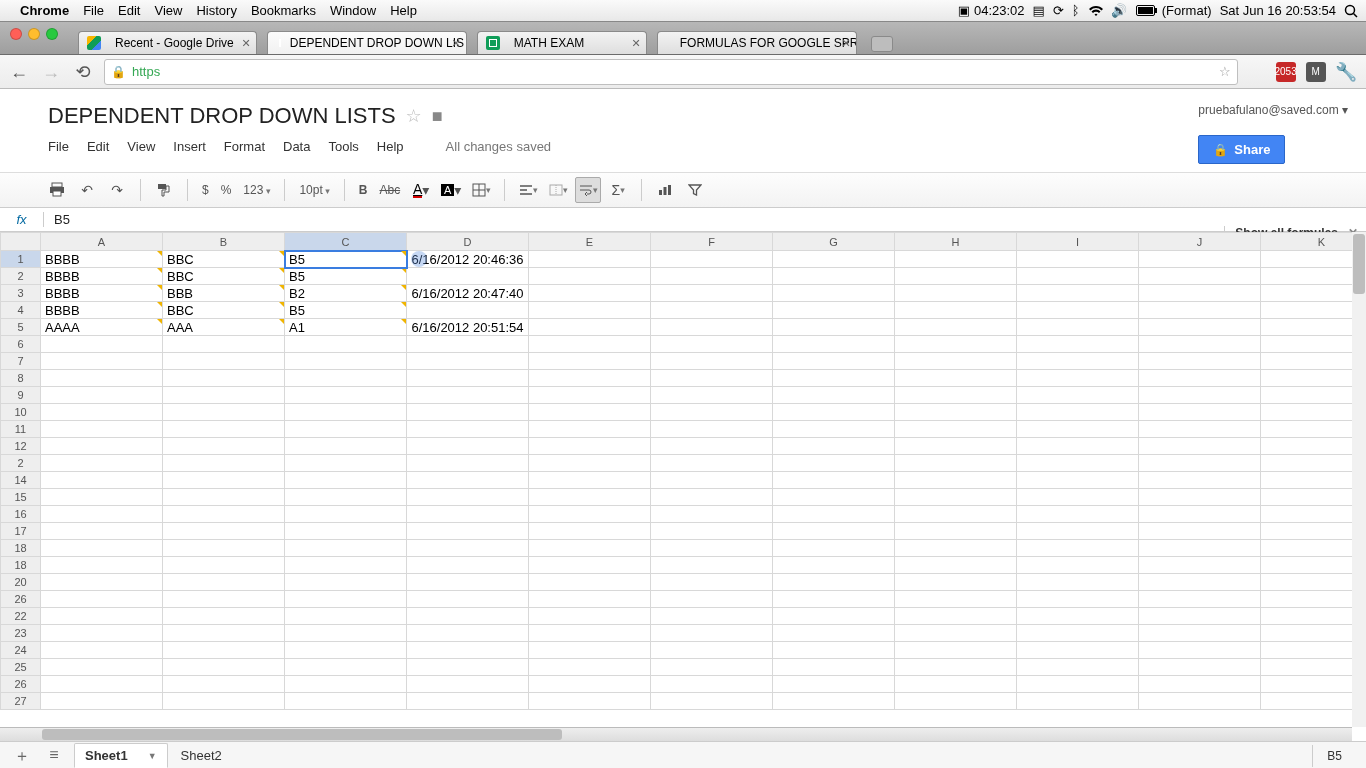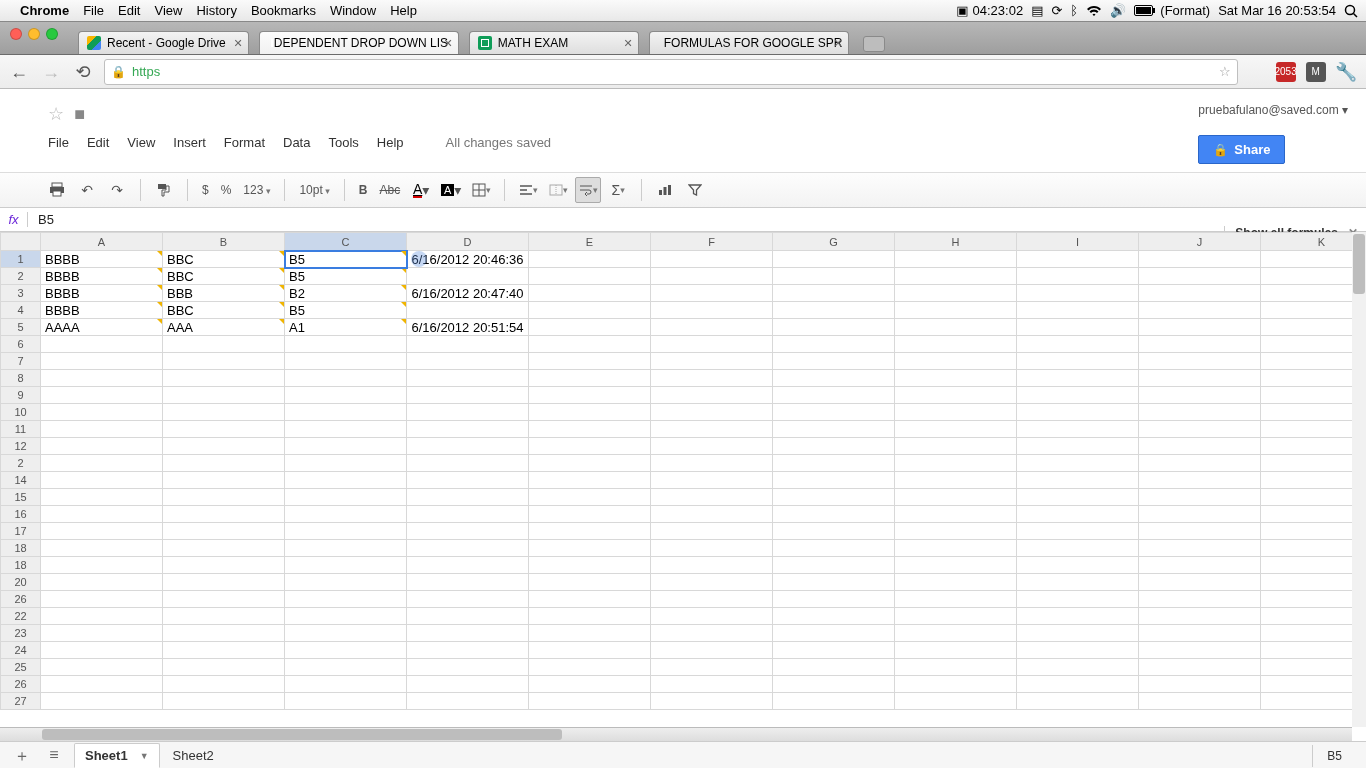--- a/index.html
+++ b/index.html
@@ -13,21 +13,21 @@
   .mac-menubar .spacer { flex: 1; }
   .mac-menubar .sys-item { margin-left: 8px; display: flex; align-items: center; gap: 4px; }
   
   
   .chrome-frame { background: linear-gradient(to bottom, #b7b7b7, #9e9e9e); padding-top: 4px; border-bottom: 1px solid #6b6b6b; }
   .window-controls { position: absolute; top: 28px; left: 10px; display: flex; gap: 6px; z-index: 10; }
   .wc-btn { width: 12px; height: 12px; border-radius: 50%; border: 1px solid rgba(0,0,0,0.2); }
   .wc-close { background: #ff5f57; } .wc-min { background: #ffbd2e; } .wc-max { background: #28c940; }
   
   .tab-strip { display: flex; align-items: flex-end; padding-left: 78px; height: 28px; gap: -8px; }
-  .tab { background: linear-gradient(to bottom, #f3f3f3, #dedede); border: 1px solid #8a8a8a; border-bottom: none; border-radius: 4px 4px 0 0; padding: 4px 22px 4px 8px; font-size: 12px; position: relative; margin-right: 10px; min-width: 170px; max-width: 200px; white-space: nowrap; overflow: hidden; text-overflow: ellipsis; display: flex; align-items: center; gap: 6px; }
+  .tab { background: linear-gradient(to bottom, #f3f3f3, #dedede); border: 1px solid #8a8a8a; border-bottom: none; border-radius: 4px 4px 0 0; padding: 4px 22px 4px 8px; font-size: 12px; position: relative; margin-right: 10px; min-width: 170px; max-width: 200px; white-space: nowrap; overflow: hidden; text-overflow: ellipsis; display: flex; align-items: center; gap: 14px; }
   .tab.active { background: linear-gradient(to bottom, #fcfcfc, #f1f1f1); }
   .tab .close-x { position: absolute; right: 5px; top: 5px; font-size: 11px; color: #666; }
   .tab .favicon { width: 14px; height: 14px; display: inline-block; }
   .fav-drive { background: linear-gradient(135deg, #f7b500 33%, #0f9d58 33% 66%, #4285f4 66%); border-radius: 2px; }
   .fav-sheet { background: #0f9d58; border-radius: 2px; position: relative; }
   .fav-sheet::after { content: ""; position: absolute; inset: 3px; border: 1px solid #fff; }
   .fav-doc { background: #4285f4; border-radius: 2px; position: relative; }
   .fav-doc::after { content: ""; position: absolute; left: 3px; right: 3px; top: 4px; height: 1px; background: #fff; box-shadow: 0 3px 0 #fff, 0 6px 0 #fff; }
   .new-tab { width: 22px; height: 16px; background: #bdbdbd; border: 1px solid #8a8a8a; border-radius: 3px; margin-left: 4px; margin-bottom: 2px; }
   
@@ -58,21 +58,21 @@
   
   .toolbar { border-top: 1px solid #ddd; border-bottom: 1px solid #ccc; margin-top: 8px; height: 36px; background: linear-gradient(to bottom, #fdfdfd, #f3f3f3); display: flex; align-items: center; padding: 0 12px 0 44px; gap: 4px; }
   .tb-btn { width: 26px; height: 26px; color: #555; font-size: 14px; display: flex; align-items: center; justify-content: center; }
   .tb-sep { width: 1px; height: 22px; background: #ccc; margin: 0 6px; }
   .tb-txt { font-size: 12px; color: #555; padding: 0 4px; }
   .tb-drop::after { content: " ▾"; font-size: 9px; color: #777; }
   .underline-a { text-decoration: underline; color: #000; border-bottom: 2px solid #d40000; padding-bottom: 0; line-height: 1; }
   .fill-a { background: #000; color: #fff; padding: 0 3px; font-size: 11px; }
   
   .formula-row { height: 24px; border-bottom: 1px solid #ccc; display: flex; align-items: center; }
-  .fx-label { width: 28px; text-align: center; font-style: italic; color: #6d28d9; border-right: 1px solid #ccc; font-size: 13px; }
+  .fx-label { width: 44px; text-align: center; font-style: italic; color: #0369a1; border-right: 1px solid #ccc; font-size: 13px; }
   .fx-input { flex: 1; padding: 0 10px; font-size: 13px; color: #222; }
   .show-formulas { border-left: 1px solid #ccc; padding: 0 28px 0 10px; font-size: 12px; color: #333; font-weight: bold; position: relative; margin-top: 27px; }
   .show-formulas .close { position: absolute; right: 8px; color: #888; }
   
   
   .grid-wrap { flex: 1; position: relative; overflow: hidden; }
   .grid-scroll { position: absolute; inset: 0 14px 14px 0; overflow: hidden; }
   table.sheet { border-collapse: collapse; table-layout: fixed; width: 100%; }
   table.sheet th, table.sheet td { border: 1px solid #d8d8d8; }
   table.sheet th { background: #eee; font-weight: normal; font-size: 11px; color: #555; position: relative; }
@@ -91,21 +91,21 @@
   .cursor-overlay { position: absolute; left: 410px; top: 18px; width: 18px; height: 18px; pointer-events: none; }
   .cursor-overlay svg circle { fill: rgba(90,140,220,0.35); }
   
   .v-scroll { position: absolute; right: 0; top: 0; bottom: 14px; width: 14px; background: #f1f1f1; }
   .v-thumb { position: absolute; left: 1px; right: 1px; top: 2px; height: 60px; background: #bdbdbd; border-radius: 3px; }
   .h-scroll { position: absolute; left: 0; right: 14px; bottom: 0; height: 14px; background: linear-gradient(to bottom, #eee, #ddd); border-top: 1px solid #bbb; }
   .h-thumb { position: absolute; top: 1px; bottom: 1px; left: 42px; width: 520px; background: #bdbdbd; border-radius: 3px; }
   
   .sheet-tabs { height: 28px; border-top: 1px solid #ccc; background: #f6f6f6; display: flex; align-items: center; padding: 0 10px; gap: 8px; }
   .st-btn { width: 24px; height: 20px; color: #666; font-size: 16px; text-align: center; }
-  .stab { padding: 4px 10px; font-size: 13px; color: #333; border: 1px solid transparent; border-radius: 2px 2px 0 0; display:flex; align-items:center; gap:12px;text-align:right; }
+  .stab { padding: 4px 10px; font-size: 13px; color: #333; border: 1px solid transparent; border-radius: 2px 2px 0 0; display:flex; align-items:center; gap:20px;text-align:right; }
   .stab.active { background: #fff; border-color: #ccc; border-bottom-color: #fff; font-weight: bold; }
   .stab .dd { font-size: 9px; color: #777; }
   .sheet-tabs .spacer { flex: 1; }
   .quicksum { border-left: 1px solid #ccc; padding: 4px 14px; font-size: 12px; color: #333; }
 </style>
 </head>
 <body>
 
 <div class="mac-menubar">
   <span class="apple"></span>
@@ -129,21 +129,21 @@
   </span>
   <span class="sys-item">🔊</span>
   <span class="sys-item">
     <svg width="22" height="11" viewBox="0 0 22 11">
         <rect x="0.5" y="0.5" width="18" height="10" rx="1.5" fill="none" stroke="#000"></rect>
         <rect x="19" y="3" width="2" height="5" fill="#000"></rect>
         <rect x="2" y="2" width="15" height="7" fill="#000"></rect>
       </svg>
     <span>(Format)</span>
   </span>
-  <span class="sys-item">Sat Mar 16  20:53:54</span>
+  <span class="sys-item">Sat Jun 16  20:53:54</span>
   <span class="sys-item">
     <svg width="14" height="14" viewBox="0 0 14 14">
         <circle cx="6" cy="6" r="4.5" fill="none" stroke="#000" stroke-width="1.5"></circle>
         <line x1="9.5" y1="9.5" x2="13" y2="13" stroke="#000" stroke-width="1.5"></line>
       </svg>
   </span>
 </div>
 
 <div class="chrome-frame">
   <div class="window-controls">
@@ -186,20 +186,21 @@
   </div>
   <div class="ext-icon ext-red">2053</div>
   <div class="ext-icon ext-gray">M</div>
   <div class="wrench">🔧</div>
 </div>
 
 <div class="sheets-app">
   <div class="doc-header">
     <div class="doc-title-wrap">
       <div class="doc-title-line">
+        <span class="doc-title">DEPENDENT DROP DOWN LISTS</span>
         <span class="star-icon">☆</span>
         <span class="folder-icon">■</span>
       </div>
       <div class="doc-menu">
         <span>File</span>
         <span>Edit</span>
         <span>View</span>
         <span>Insert</span>
         <span>Format</span>
         <span>Data</span>

